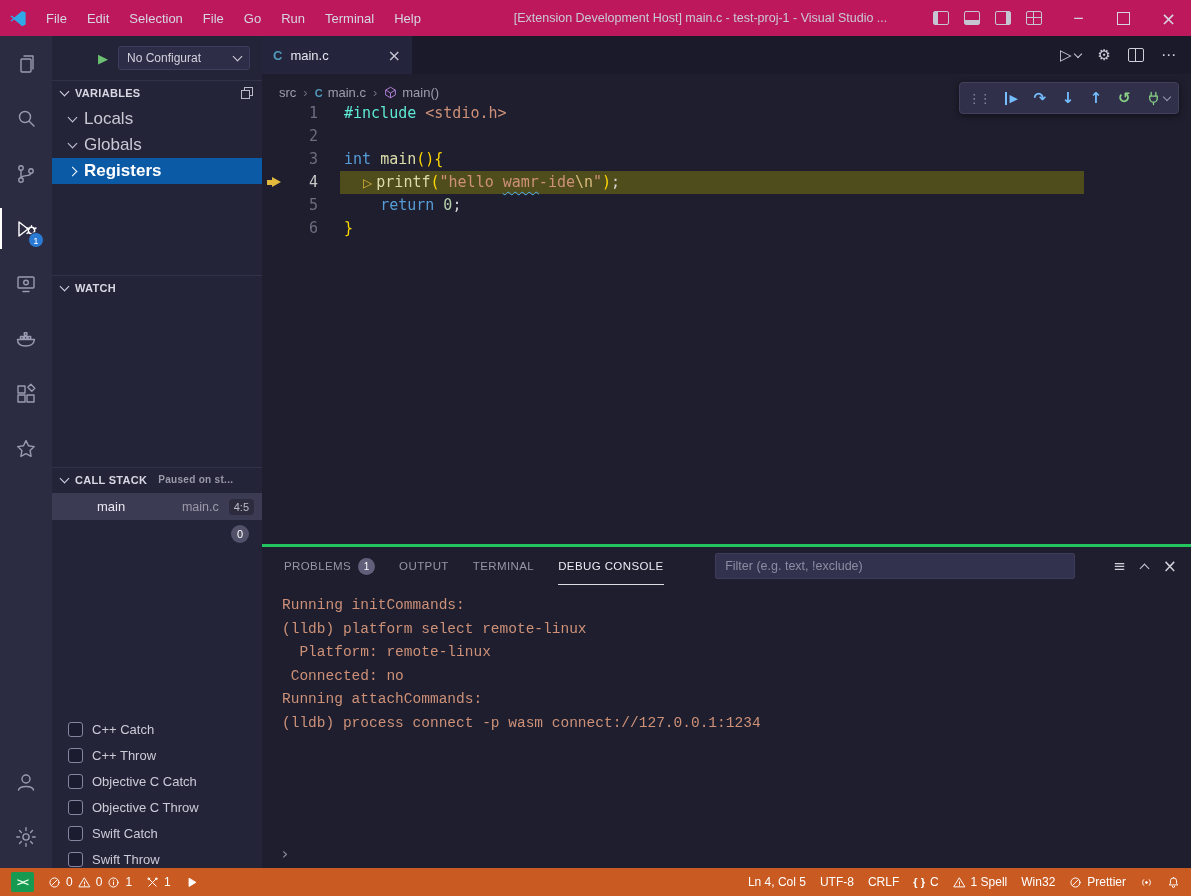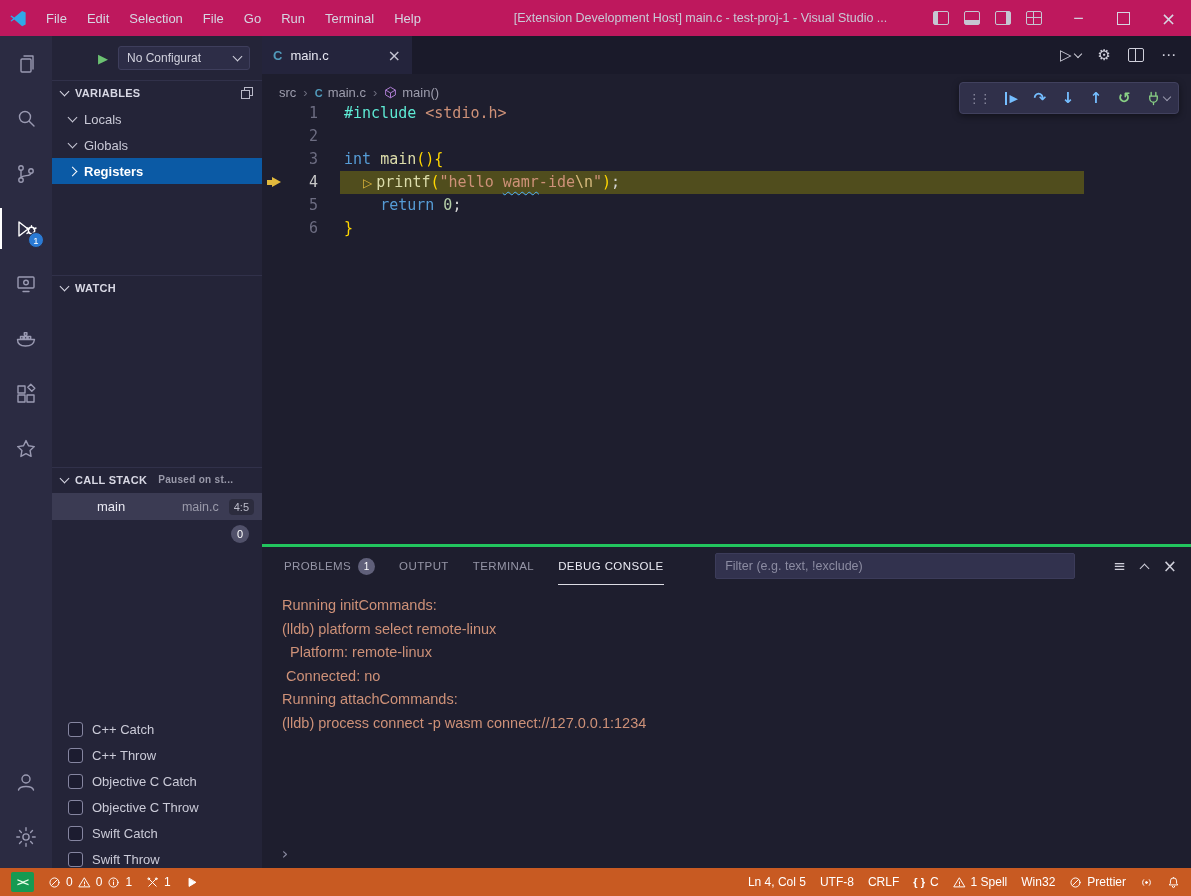--- a/index.html
+++ b/index.html
@@ -39,21 +39,21 @@
   .config-select{display:flex;align-items:center;background:#2d2d47;border:1px solid #3e3e5c;border-radius:3px;height:24px;padding:0 8px;font-size:12px;color:#d2d2de;width:132px;justify-content:space-between;box-sizing:border-box}
   .chev{display:inline-block;width:6px;height:6px;border-right:1.4px solid currentColor;border-bottom:1.4px solid currentColor;transform:rotate(45deg);margin-top:-3px}
   .chev.right{transform:rotate(-45deg);margin-top:0}
   .section-header{position:absolute;left:0;right:0;height:24px;display:flex;align-items:center;gap:7px;padding:0 9px;font-size:11px;font-weight:bold;color:#d8d8e4;letter-spacing:.3px;border-top:1px solid #31314a;box-sizing:border-box}
   .sec-status{font-size:10px;font-weight:bold;color:#9a9aaa;margin-left:4px;white-space:nowrap}
   .dup-icon{width:12px;height:12px;position:relative;margin-left:auto}
   .dup-icon::before{content:'';position:absolute;right:0;top:0;width:7px;height:7px;border:1.2px solid #b9b9c8}
   .dup-icon::after{content:'';position:absolute;left:0;bottom:0;width:7px;height:7px;border:1.2px solid #b9b9c8;background:#242438}
   .sec-variables-header{top:44px}
   .variables-list{position:absolute;top:70px;left:0;right:0}
-  .tree-row{height:26px;display:flex;align-items:center;gap:8px;padding:0 8px 0 17px;font-size:13px;cursor:pointer}
+  .tree-row{height:26px;display:flex;align-items:center;gap:8px;padding:0 8px 0 17px;font-size:17px;cursor:pointer}
   .tree-row.selected{background:#0b5aa5;color:#fff;font-weight:bold}
   .sec-watch-header{top:239px}
   .sec-callstack-header{top:431px}
   .cs-row{position:absolute;top:457px;left:0;right:0;height:27px;background:#3b3b53;display:flex;align-items:center;padding:0 8px 0 45px;box-sizing:border-box}
   .cs-name{color:#e9e9f2;font-size:13px}
   .cs-file{color:#9b9bab;font-size:12.5px;margin-left:auto;margin-right:10px}
   .cs-pos{background:#2c2c3e;color:#bcbcca;font-size:11px;border-radius:4px;padding:2px 5px}
   .cs-badge{position:absolute;top:489px;right:13px;width:18px;height:18px;border-radius:50%;background:#51516a;color:#fff;font-size:11px;display:flex;align-items:center;justify-content:center}
   .sec-breakpoints-header{top:655px}
   .bp-list{position:absolute;top:680px;left:0;right:0}
@@ -94,21 +94,21 @@
 
   
   .panel{position:absolute;left:0;right:0;bottom:0;height:324px;background:#1e1e2e;border-top:3px solid #22c55e;box-sizing:border-box}
   .panel-header{height:38px;display:flex;align-items:center;padding:0 14px 0 22px;gap:24px}
   .panel-tab{font-size:11.5px;letter-spacing:.4px;color:#9595a6;display:flex;align-items:center;gap:7px;height:100%;cursor:pointer;box-sizing:border-box}
   .panel-tab.active{color:#ebebf4;border-bottom:1px solid #dcdce4}
   .ptab-badge{background:#60607a;color:#fff;border-radius:9px;min-width:17px;height:17px;font-size:10px;display:flex;align-items:center;justify-content:center}
   .panel-filter{margin-left:auto;width:360px;height:26px;background:#32324e;border:1px solid #3c3c5a;border-radius:2px;color:#c7c7d6;font-size:12.5px;padding:0 9px;font-family:"Liberation Sans",sans-serif;box-sizing:border-box;outline:none}
   .panel-filter::placeholder{color:#8c8ca2}
   .panel-actions{display:flex;gap:15px;color:#cfcfda;font-size:15px;margin-left:14px;align-items:center}
-  .console{padding:9px 0 0 20px;font-family:Liberation Sans, sans-serif;font-size:14.5px;line-height:23.5px;color:#ce9178}
+  .console{padding:9px 0 0 20px;font-family:Liberation Mono, monospace;font-size:14.5px;line-height:23.5px;color:#ce9178}
   .console-line{white-space:pre}
   .console-prompt{position:absolute;bottom:5px;left:18px;color:#8a8aa0;font-size:16px;font-family:"DejaVu Sans Mono",monospace}
 
   
   .statusbar{position:absolute;left:0;right:0;bottom:0;height:28px;background:#c85a22;display:flex;align-items:center;color:#fff;z-index:60;padding:0 4px;box-sizing:border-box}
   .sb-left,.sb-right{display:flex;align-items:center;height:100%}
   .sb-right{margin-left:auto}
   .sb-item{display:flex;align-items:center;padding:0 7px;height:100%;font-size:12px;white-space:nowrap;cursor:pointer}
   .sb-item > *+*{margin-left:5px}
   .remote-box{display:inline-flex;align-items:center;justify-content:center;width:23px;height:20px;background:#169a52;border-radius:2px;font-size:11px;font-weight:bold;color:#eaffea;letter-spacing:-1px}

